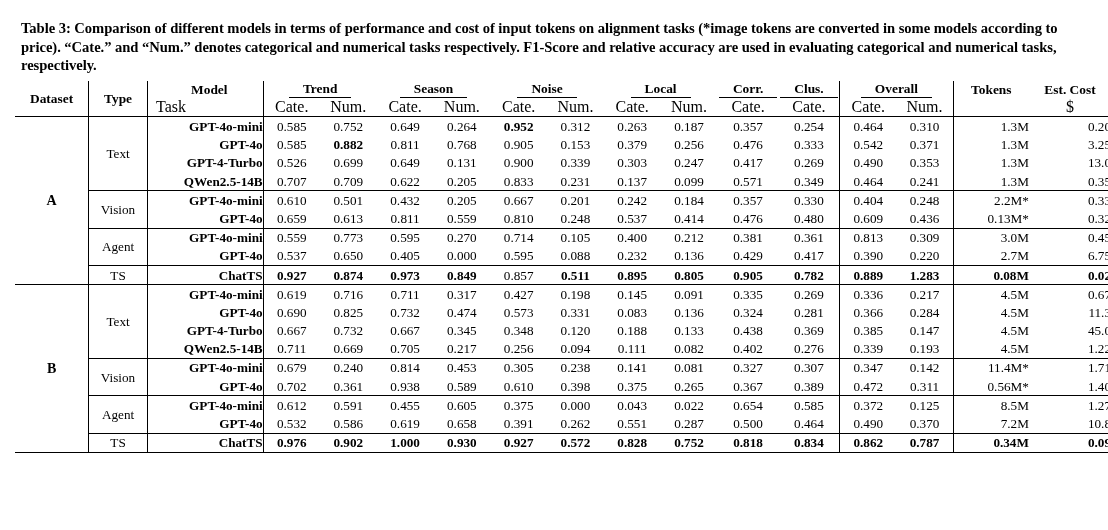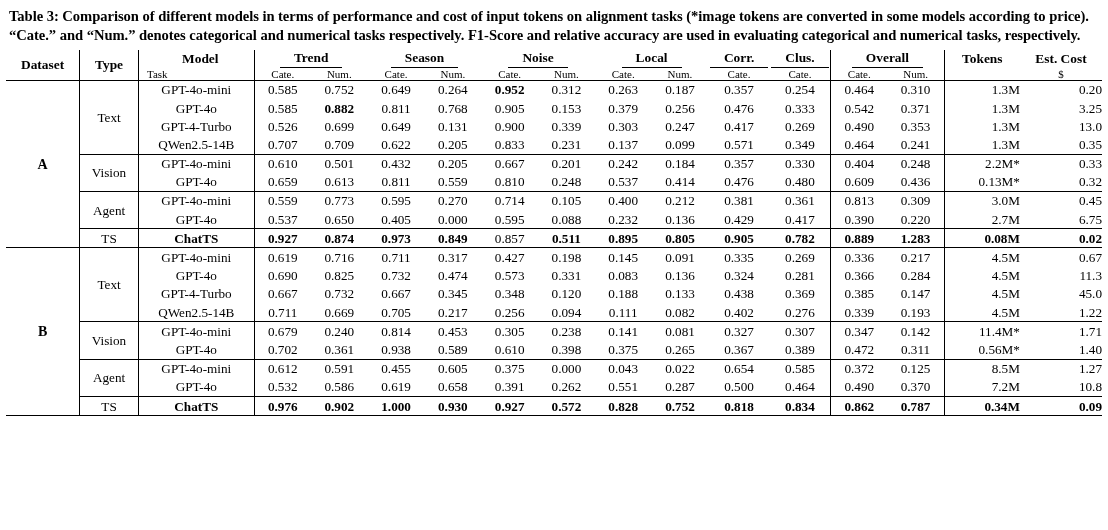--- a/index.html
+++ b/index.html
@@ -11,21 +11,21 @@
     width: 1108px;
     height: 530px;
     font-family: "Liberation Serif", serif;
     color: #000000;
     overflow: hidden;
   }
   #page {
     position: relative;
     width: 1108px;
     height: 474px;
-    padding: 3px;
+    padding: 15px;
     box-sizing: border-box;
   }
   .caption {
     font-family: "Liberation Serif", serif;
     font-size: 14.6px;
     font-weight: bold;
     line-height: 1.28;
     padding: 4px 6px 0 6px;
     text-align: left;
     letter-spacing: -0.05px;
@@ -47,32 +47,32 @@
 
   
   .hdr th {
     font-weight: bold;
     font-size: 13.4px;
     padding: 3px 0 2px 0;
     text-align: center;
   }
   .hdr2 th {
     font-weight: normal;
-    font-size: 11px;
+    font-size: 16px;
     padding: 2px 0 4px 0;
     text-align: center;
   }
 
   
   .vl  { border-left: 0.9px solid #000; }
 
   td.num, th.num { text-align: center; }
   td.dataset { text-align: center; font-weight: bold; font-size: 14px; }
   td.type { text-align: center; }
-  td.model { text-align: center; padding-left: 8px; }
+  td.model { text-align: right; padding-left: 8px; font-weight: bold; }
   td.tokens { text-align: right; padding-left: 14px; }
   td.cost { text-align: right; padding-left: 14px; }
   .b { font-weight: bold; }
   tr.datarow td { padding: 0.6px 0; height: 17px; line-height: 17px; }
   tr.subsep td { border-top: 0.8px solid #000; }
 
   .hdrspan {
     display: inline-block;
     border-bottom: 0.9px solid #000;
     padding: 0 14px 1px 14px;

